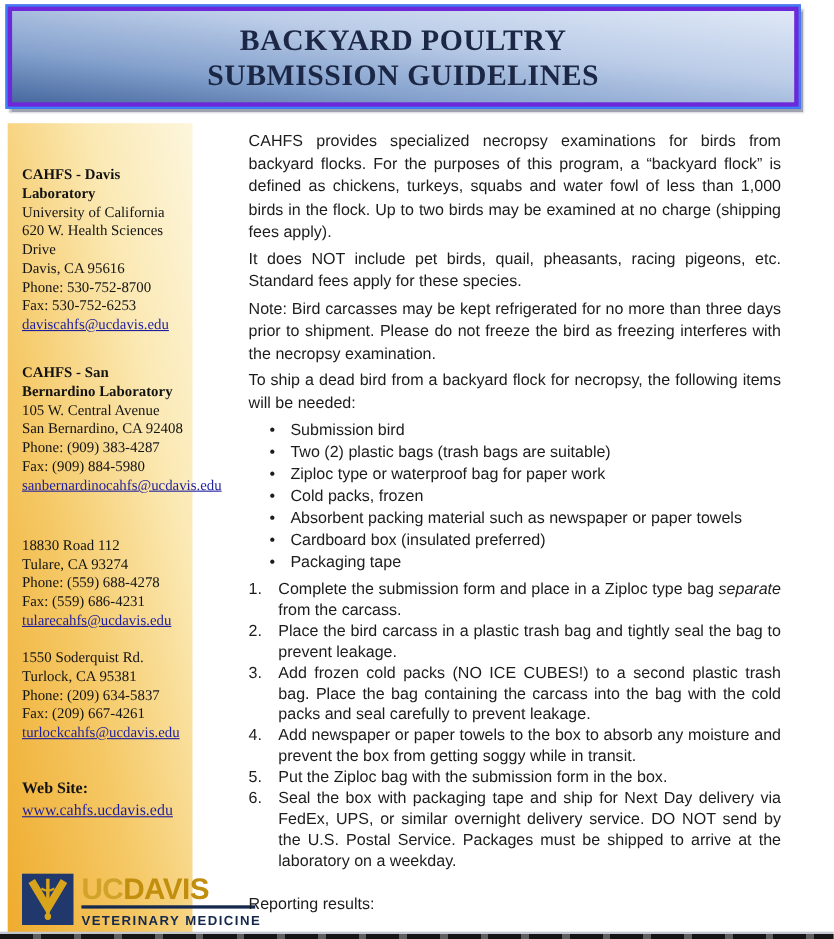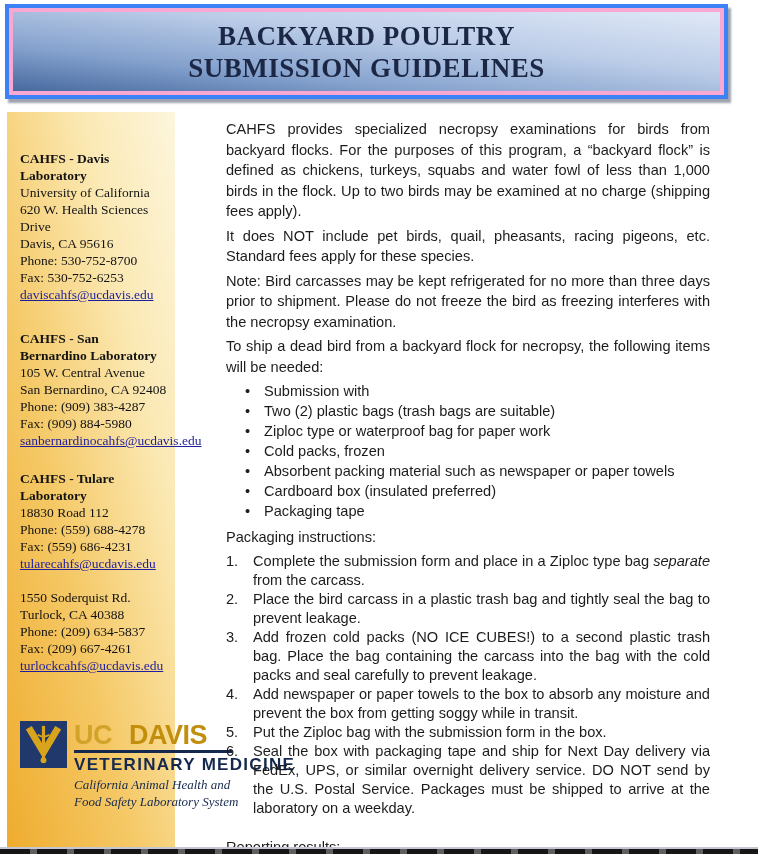--- a/index.html
+++ b/index.html
@@ -3,21 +3,21 @@
 <meta charset="utf-8">
 <style>
   * { margin: 0; padding: 0; box-sizing: border-box; }
   html, body { background: #ffffff; }
   body { width: 758px; height: 854px; overflow: hidden; position: relative;
          font-family: "Liberation Sans", sans-serif; }
 
   
   .header-box {
     position: absolute; left: 5px; top: 4px; width: 723px; height: 95px;
-    background: #f9a8d4; border: 4px solid #3b82f6; padding: 4px;
+    background: #6d28d9; border: 2px solid #3b82f6; padding: 4px;
     box-shadow: 3px 4px 2px rgba(125,132,148,0.75);
   }
   .header-fill {
     width: 100%; height: 100%;
     background: linear-gradient(to bottom left, #dfe8f6 0%, #bccde8 38%, #84a1cd 72%, #47699f 100%);
     display: flex; flex-direction: column; justify-content: center; align-items: center;
   }
   .title-line {
     font-family: "Liberation Serif", serif; font-weight: 700;
     font-size: 27px; line-height: 32px; color: #1b2744; letter-spacing: 0.5px;
@@ -27,36 +27,36 @@
   
   .sidebar {
     position: absolute; left: 7px; top: 112px; width: 168px; bottom: 5px;
     background: linear-gradient(to top right, #efac2e 0%, #f5c967 38%, #fbe9b4 72%, #fdf6dd 100%);
     padding: 38px 8px 0 13px;
     font-family: "Liberation Serif", serif; font-size: 13.5px; line-height: 17px; color: #131313;
   }
   .lab { margin-bottom: 27px; }
   .lab-name { font-weight: 700; }
   .email-link, .site-link { color: #1f1f9e; text-decoration: underline; cursor: pointer; }
-  .lab-sb { margin-bottom: 21px; }
+  .lab-sb { margin-bottom: 38px; }
   .lab-tu { margin-bottom: 17px; }
   .web-block { margin-top: 33px; font-size: 14.5px; line-height: 20px; }
   .web-label { font-weight: 700; }
   .site-link { font-size: 14.5px; }
 
   
   .logo { margin-top: 47px; display: flex; align-items: flex-start; gap: 7px; }
   .logo-shield { width: 47px; height: 47px; flex: none; }
   .logo-right { padding-top: 1px; }
   .logo-wordmark { font-family: "Liberation Sans", sans-serif; font-weight: 700;
     font-size: 27px; line-height: 26px; letter-spacing: -0.5px; }
   .logo-uc { color: #d2a32a; margin-top: 41px; }
-  .logo-davis { color: #c28e0e; margin-left: 17px; }
+  .logo-davis { color: #c28e0e; }
   .logo-rule { border-top: 3px solid #15294e; margin: 2px 0 3px; width: 158px; }
-  .logo-dept { font-weight: 700; font-size: 17px; letter-spacing: 1.3px;
+  .logo-dept { font-weight: 700; font-size: 12px; letter-spacing: 1.3px;
     color: #15294e; white-space: nowrap; font-family: "Liberation Sans", sans-serif; }
   .logo-tagline { font-family: "Liberation Serif", serif; font-style: italic;
     font-size: 13px; line-height: 16.5px; color: #15294e; margin-top: 4px; white-space: nowrap; }
 
   
   .content {
     position: absolute; left: 226px; top: 113px; width: 484px;
     font-size: 14.6px; line-height: 20.5px; color: #1c1c1c; text-align: justify;
     padding-top: 6px;
   }
@@ -104,35 +104,39 @@
   <section class="lab lab-sb">
     <div class="lab-name">CAHFS - San Bernardino Laboratory</div>
     <div>105 W. Central Avenue</div>
     <div>San Bernardino, CA 92408</div>
     <div>Phone: (909) 383-4287</div>
     <div>Fax: (909) 884-5980</div>
     <a class="email-link">sanbernardinocahfs@ucdavis.edu</a>
   </section>
 
   <section class="lab lab-tu">
-    <div class="lab-name">CAHFS - Tulare Laboratory</div>
     <div>18830 Road 112</div>
+    <div>Tulare, CA 93274</div>
     <div>Phone: (559) 688-4278</div>
     <div>Fax: (559) 686-4231</div>
     <a class="email-link">tularecahfs@ucdavis.edu</a>
   </section>
 
   <section class="lab">
     <div>1550 Soderquist Rd.</div>
-    <div>Turlock, CA 40388</div>
+    <div>Turlock, CA 95381</div>
     <div>Phone: (209) 634-5837</div>
     <div>Fax: (209) 667-4261</div>
     <a class="email-link">turlockcahfs@ucdavis.edu</a>
   </section>
 
+  <div class="web-block">
+    <div class="web-label">Web Site:</div>
+    <a class="site-link">www.cahfs.ucdavis.edu</a>
+  </div>
 
   <div class="logo">
     <svg class="logo-shield" viewBox="0 0 48 48" xmlns="http://www.w3.org/2000/svg">
       <rect width="48" height="48" fill="#20386b"></rect>
       <path d="M9 7 L24 32 L39 7" stroke="#d8a41c" stroke-width="7" fill="none"></path>
       <line x1="24" y1="5" x2="24" y2="43" stroke="#d8a41c" stroke-width="3.2"></line>
       <path d="M18 14 q6 4 12 0 M18 22 q6 4 12 0" stroke="#d8a41c" stroke-width="2" fill="none"></path>
       <circle cx="24" cy="40" r="3" fill="#d8a41c"></circle>
     </svg>
     <div class="logo-right">
@@ -147,30 +151,29 @@
   </div>
 </aside>
 
 <main class="content">
   <p>CAHFS provides specialized necropsy examinations for birds from backyard flocks. For the purposes of this program, a “backyard flock” is defined as chickens, turkeys, squabs and water fowl of less than 1,000 birds in the flock. Up to two birds may be examined at no charge (shipping fees apply).</p>
   <p>It does NOT include pet birds, quail, pheasants, racing pigeons, etc. Standard fees apply for these species.</p>
   <p>Note: Bird carcasses may be kept refrigerated for no more than three days prior to shipment. Please do not freeze the bird as freezing interferes with the necropsy examination.</p>
   <p>To ship a dead bird from a backyard flock for necropsy, the following items will be needed:</p>
 
   <ul class="bullets">
-    <li><span>Submission with</span></li>
+    <li><span>Submission bird</span></li>
     <li><span>Two (2) plastic bags (trash bags are suitable)</span></li>
     <li><span>Ziploc type or waterproof bag for paper work</span></li>
     <li><span>Cold packs, frozen</span></li>
     <li><span>Absorbent packing material such as newspaper or paper towels</span></li>
     <li><span>Cardboard box (insulated preferred)</span></li>
     <li><span>Packaging tape</span></li>
   </ul>
 
-  <p class="section-heading">Packaging instructions:</p>
 
   <ol class="steps">
     <li>
       <span class="num">1.</span>
       <span class="step-text"><span>Complete the submission form and place in a Ziploc type bag </span><em>separate</em><span> from the carcass.</span></span>
     </li>
     <li>
       <span class="num">2.</span>
       <span class="step-text"><span>Place the bird carcass in a plastic trash bag and tightly seal the bag to prevent leakage.</span><em></em><span></span></span>
     </li>

